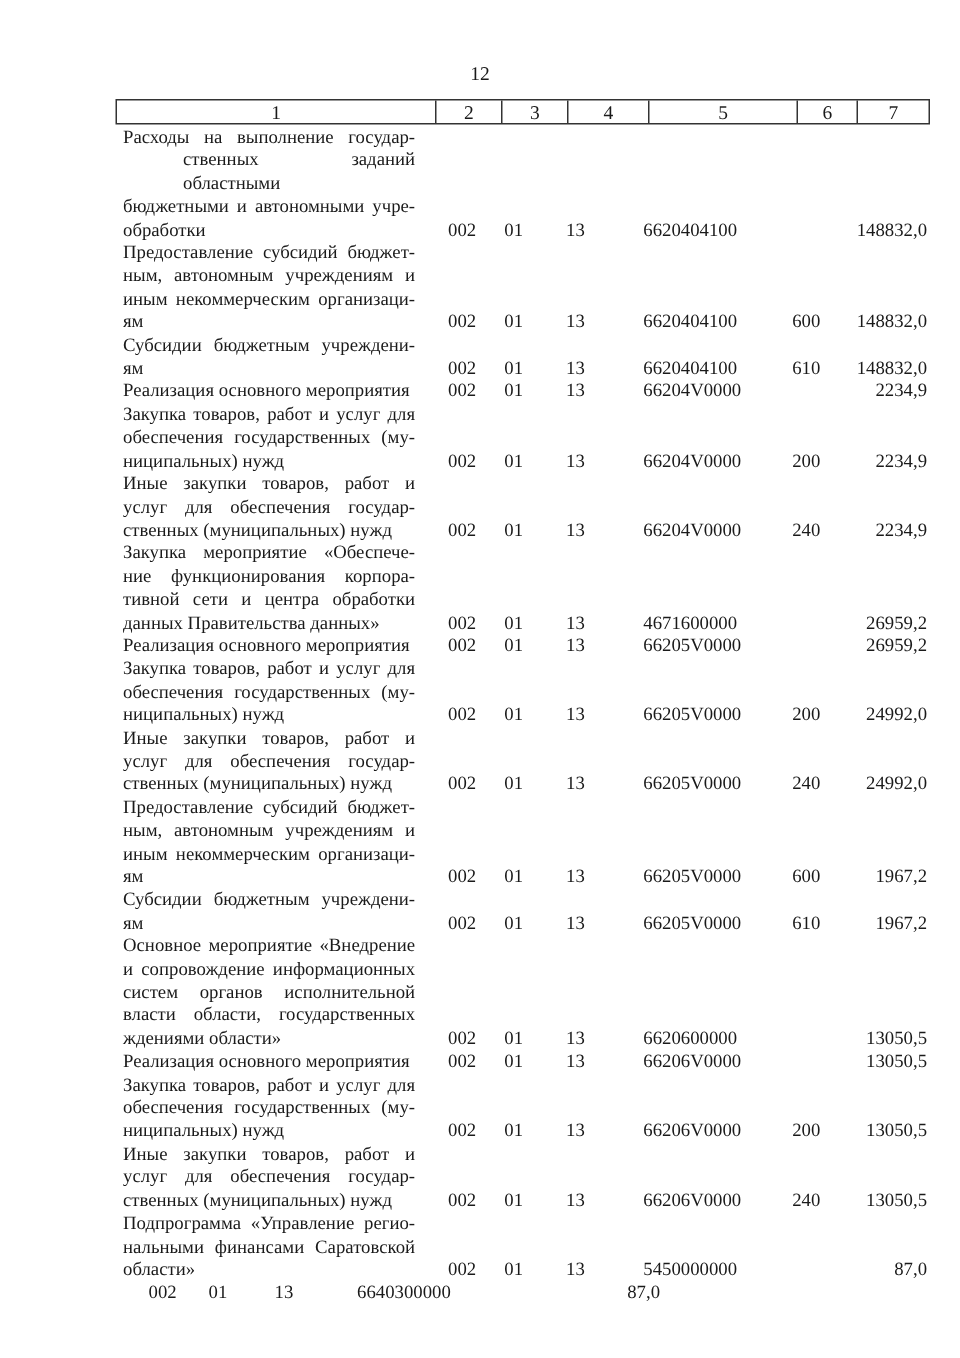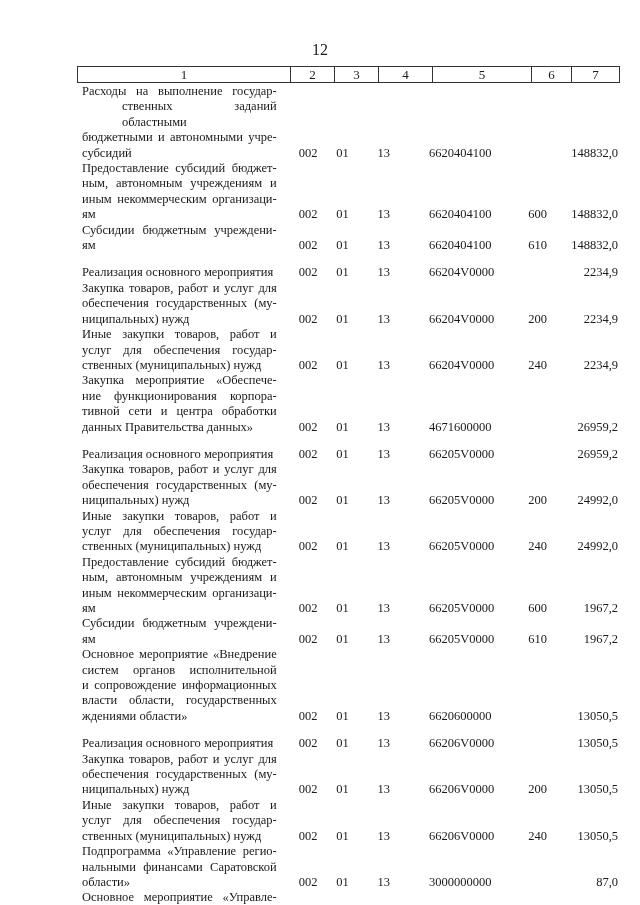--- a/index.html
+++ b/index.html
@@ -3,21 +3,21 @@
 <meta charset="utf-8">
 <style>
   html, body { margin: 0; padding: 0; background: #ffffff; }
   body {
     width: 640px; height: 905px; position: relative; overflow: hidden;
     font-family: "Liberation Serif", "DejaVu Serif", serif;
     color: #1a1a1a;
   }
   .page-num {
     position: absolute; top: 41px; left: 0; width: 640px; text-align: center;
-    font-size: 16px;
+    font-size: 13px;
   }
   .header {
     position: absolute; top: 66px; left: 77px; width: 543px; height: 17px;
     border: 1px solid #333; box-sizing: border-box; display: flex;
     font-size: 13px;
   }
   .header div { border-right: 1px solid #333; text-align: center; line-height: 15px; box-sizing: border-box; }
   .header div:last-child { border-right: none; }
   .c1 { width: 213px; }
   .c2 { width: 44px; }
@@ -26,21 +26,21 @@
   .c5 { width: 99px; }
   .c6 { width: 40px; }
   .c7 { width: 49px; flex: 1; }
   .rows { position: absolute; top: 84px; left: 77px; width: 543px; }
   .row { display: flex; align-items: flex-end; font-size: 12.5px; line-height: 15.4px; }
   .row .desc { width: 208px; padding-left: 5px; text-align: justify; text-align-last: left; hyphens: manual; }
   .row .desc span { display: block; }
   .row .v { box-sizing: border-box; }
   .row .v2 { width: 62px; padding-left: 22px; }
   .row .v3 { width: 44px; padding-left: 0px; }
-  .row .v4 { width: 55px; padding-left: 0px; margin-top: 12px; }
+  .row .v4 { width: 55px; padding-left: 0px; }
   .row .v5 { width: 106px; padding-left: 0px; }
   .row .v6 { width: 40px; }
   .row .v7 { width: 58px; text-align: right; padding-right: 2px; }
 </style>
 </head>
 <body>
 
 <div class="page-num">12</div>
 
 <div class="header">
@@ -52,21 +52,21 @@
   <div class="c6">6</div>
   <div class="c7">7</div>
 </div>
 
 <div class="rows" id="rows">
     <div class="row">
       <div class="desc">
         <span style="text-align: justify; text-align-last: justify;">Расходы на выполнение государ-</span>
         <span style="text-align: justify; text-align-last: justify; margin-left: 40px;">ственных заданий областными</span>
         <span style="text-align: justify; text-align-last: justify;">бюджетными и автономными учре-</span>
-        <span>субсидий</span>
+        <span>обработки</span>
       </div>
       <div class="v v2">002</div>
       <div class="v v3">01</div>
       <div class="v v4">13</div>
       <div class="v v5">6620404100</div>
       <div class="v v6"></div>
       <div class="v v7">148832,0</div>
     </div>
     <div class="row">
       <div class="desc">
@@ -204,22 +204,22 @@
       <div class="v v2">002</div>
       <div class="v v3">01</div>
       <div class="v v4">13</div>
       <div class="v v5">66205V0000</div>
       <div class="v v6">610</div>
       <div class="v v7">1967,2</div>
     </div>
     <div class="row">
       <div class="desc">
         <span style="text-align: justify; text-align-last: justify;">Основное мероприятие «Внедрение</span>
+        <span style="text-align: justify; text-align-last: justify;">и сопровождение информационных</span>
         <span style="text-align: justify; text-align-last: justify;">систем органов исполнительной</span>
-        <span style="text-align: justify; text-align-last: justify;">и сопровождение информационных</span>
         <span style="text-align: justify; text-align-last: justify;">власти области, государственных</span>
         <span>ждениями области»</span>
       </div>
       <div class="v v2">002</div>
       <div class="v v3">01</div>
       <div class="v v4">13</div>
       <div class="v v5">6620600000</div>
       <div class="v v6"></div>
       <div class="v v7">13050,5</div>
     </div>
@@ -262,29 +262,25 @@
     </div>
     <div class="row">
       <div class="desc">
         <span style="text-align: justify; text-align-last: justify;">Подпрограмма «Управление регио-</span>
         <span style="text-align: justify; text-align-last: justify;">нальными финансами Саратовской</span>
         <span>области»</span>
       </div>
       <div class="v v2">002</div>
       <div class="v v3">01</div>
       <div class="v v4">13</div>
-      <div class="v v5">3000000000</div>
+      <div class="v v5">5450000000</div>
       <div class="v v6"></div>
       <div class="v v7">87,0</div>
     </div>
     <div class="row">
-      <div class="desc">
-        <span style="text-align: justify; text-align-last: justify;">Основное мероприятие «Управле-</span>
-        <span>ние резервными средствами»</span>
-      </div>
       <div class="v v2">002</div>
       <div class="v v3">01</div>
       <div class="v v4">13</div>
       <div class="v v5">6640300000</div>
       <div class="v v6"></div>
       <div class="v v7">87,0</div>
     </div>
   </div>
 
 </body></html>

